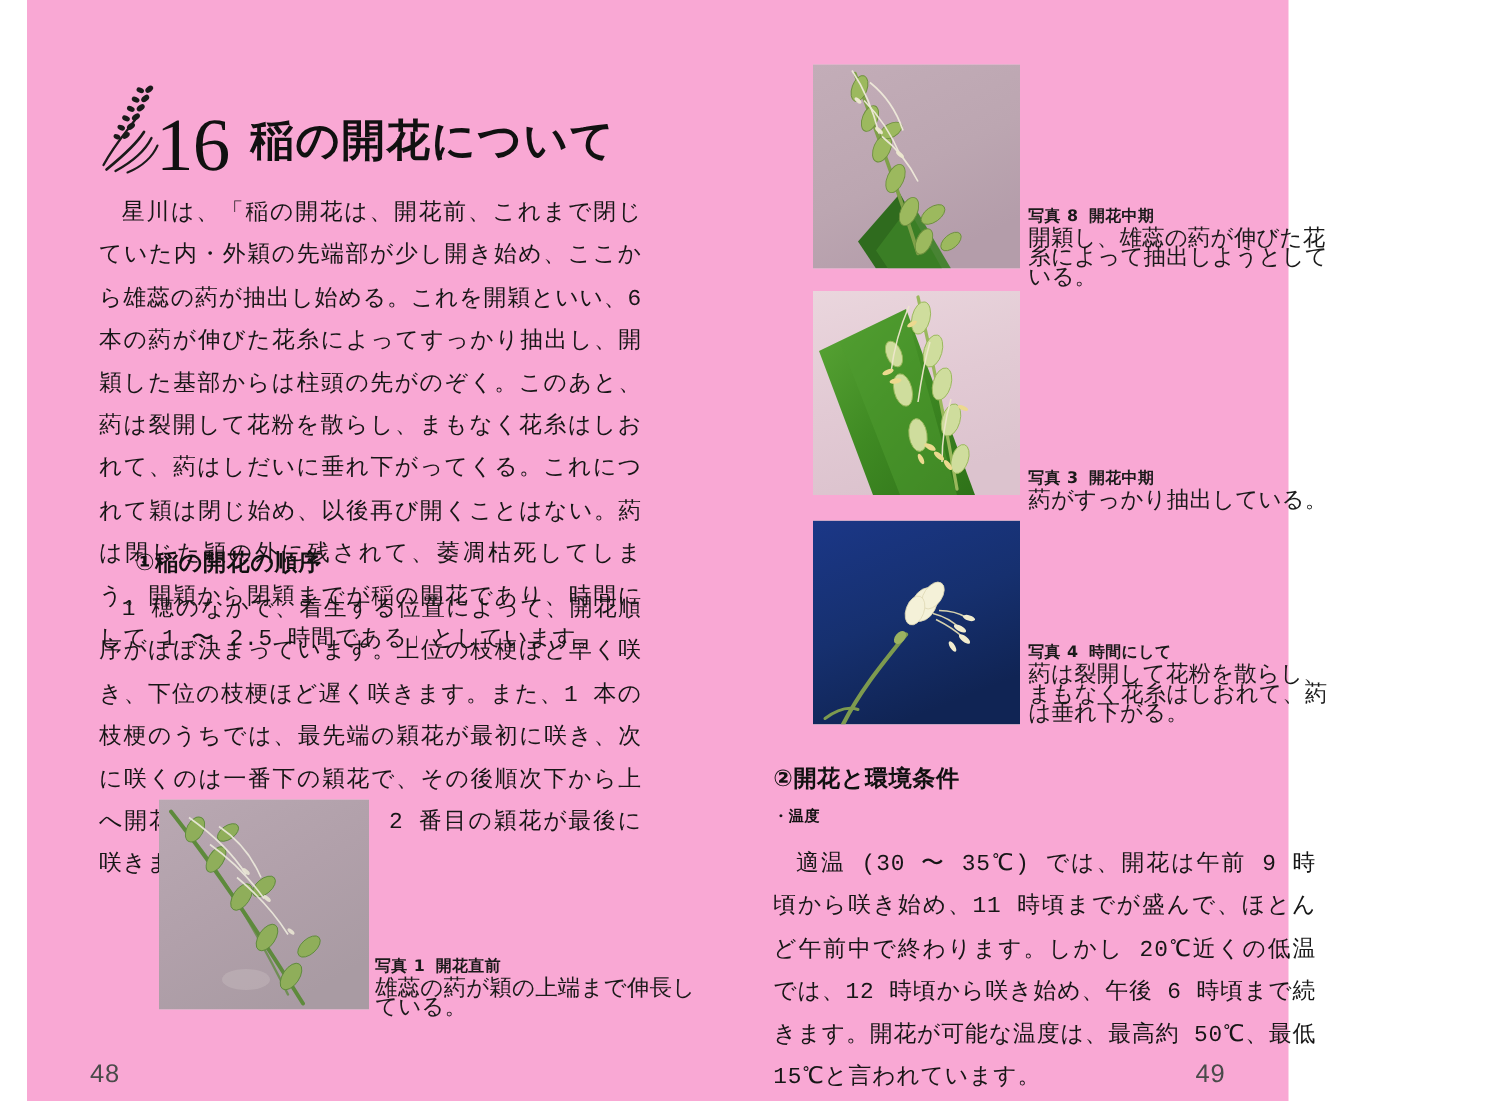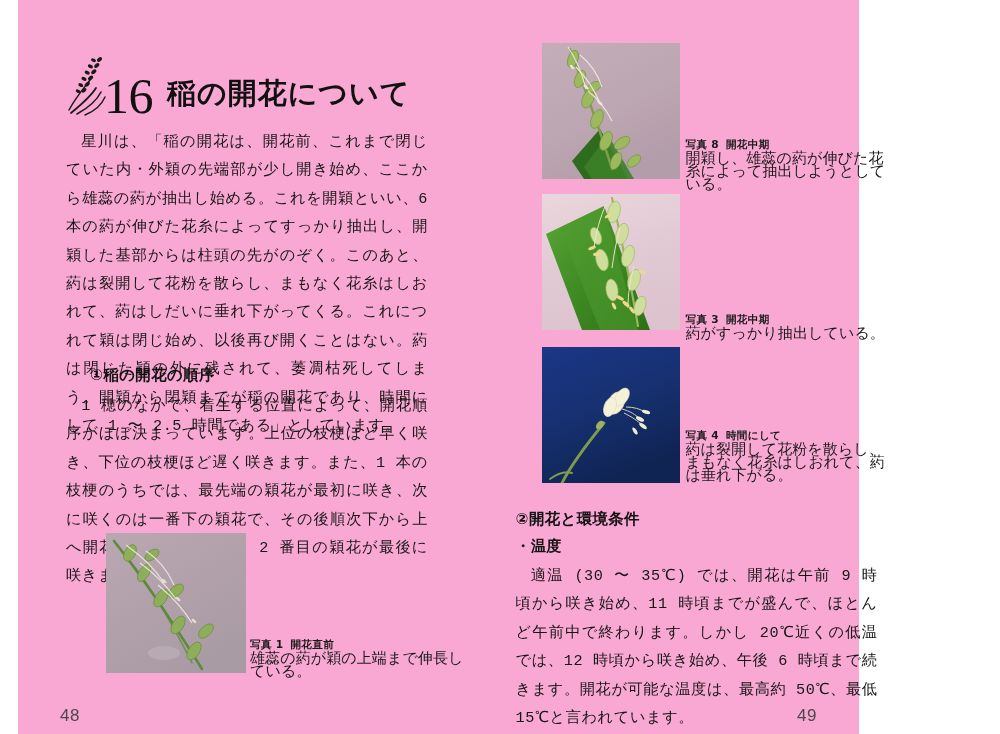--- a/index.html
+++ b/index.html
@@ -93,21 +93,21 @@
   .sec-head {
     font-family: "DejaVu Sans", "Liberation Sans", sans-serif;
     font-size: 15.4px;
     font-weight: 700;
     letter-spacing: 0.4px;
     color: #111;
     margin: 0;
   }
   .sub-head {
     font-family: "DejaVu Sans", "Liberation Sans", sans-serif;
-    font-size: 15px;
+    font-size: 10px;
     font-weight: 700;
     letter-spacing: 0.4px;
     color: #111;
     margin: 0;
   }
 
   
   .photo {
     position: absolute;
     overflow: hidden;

